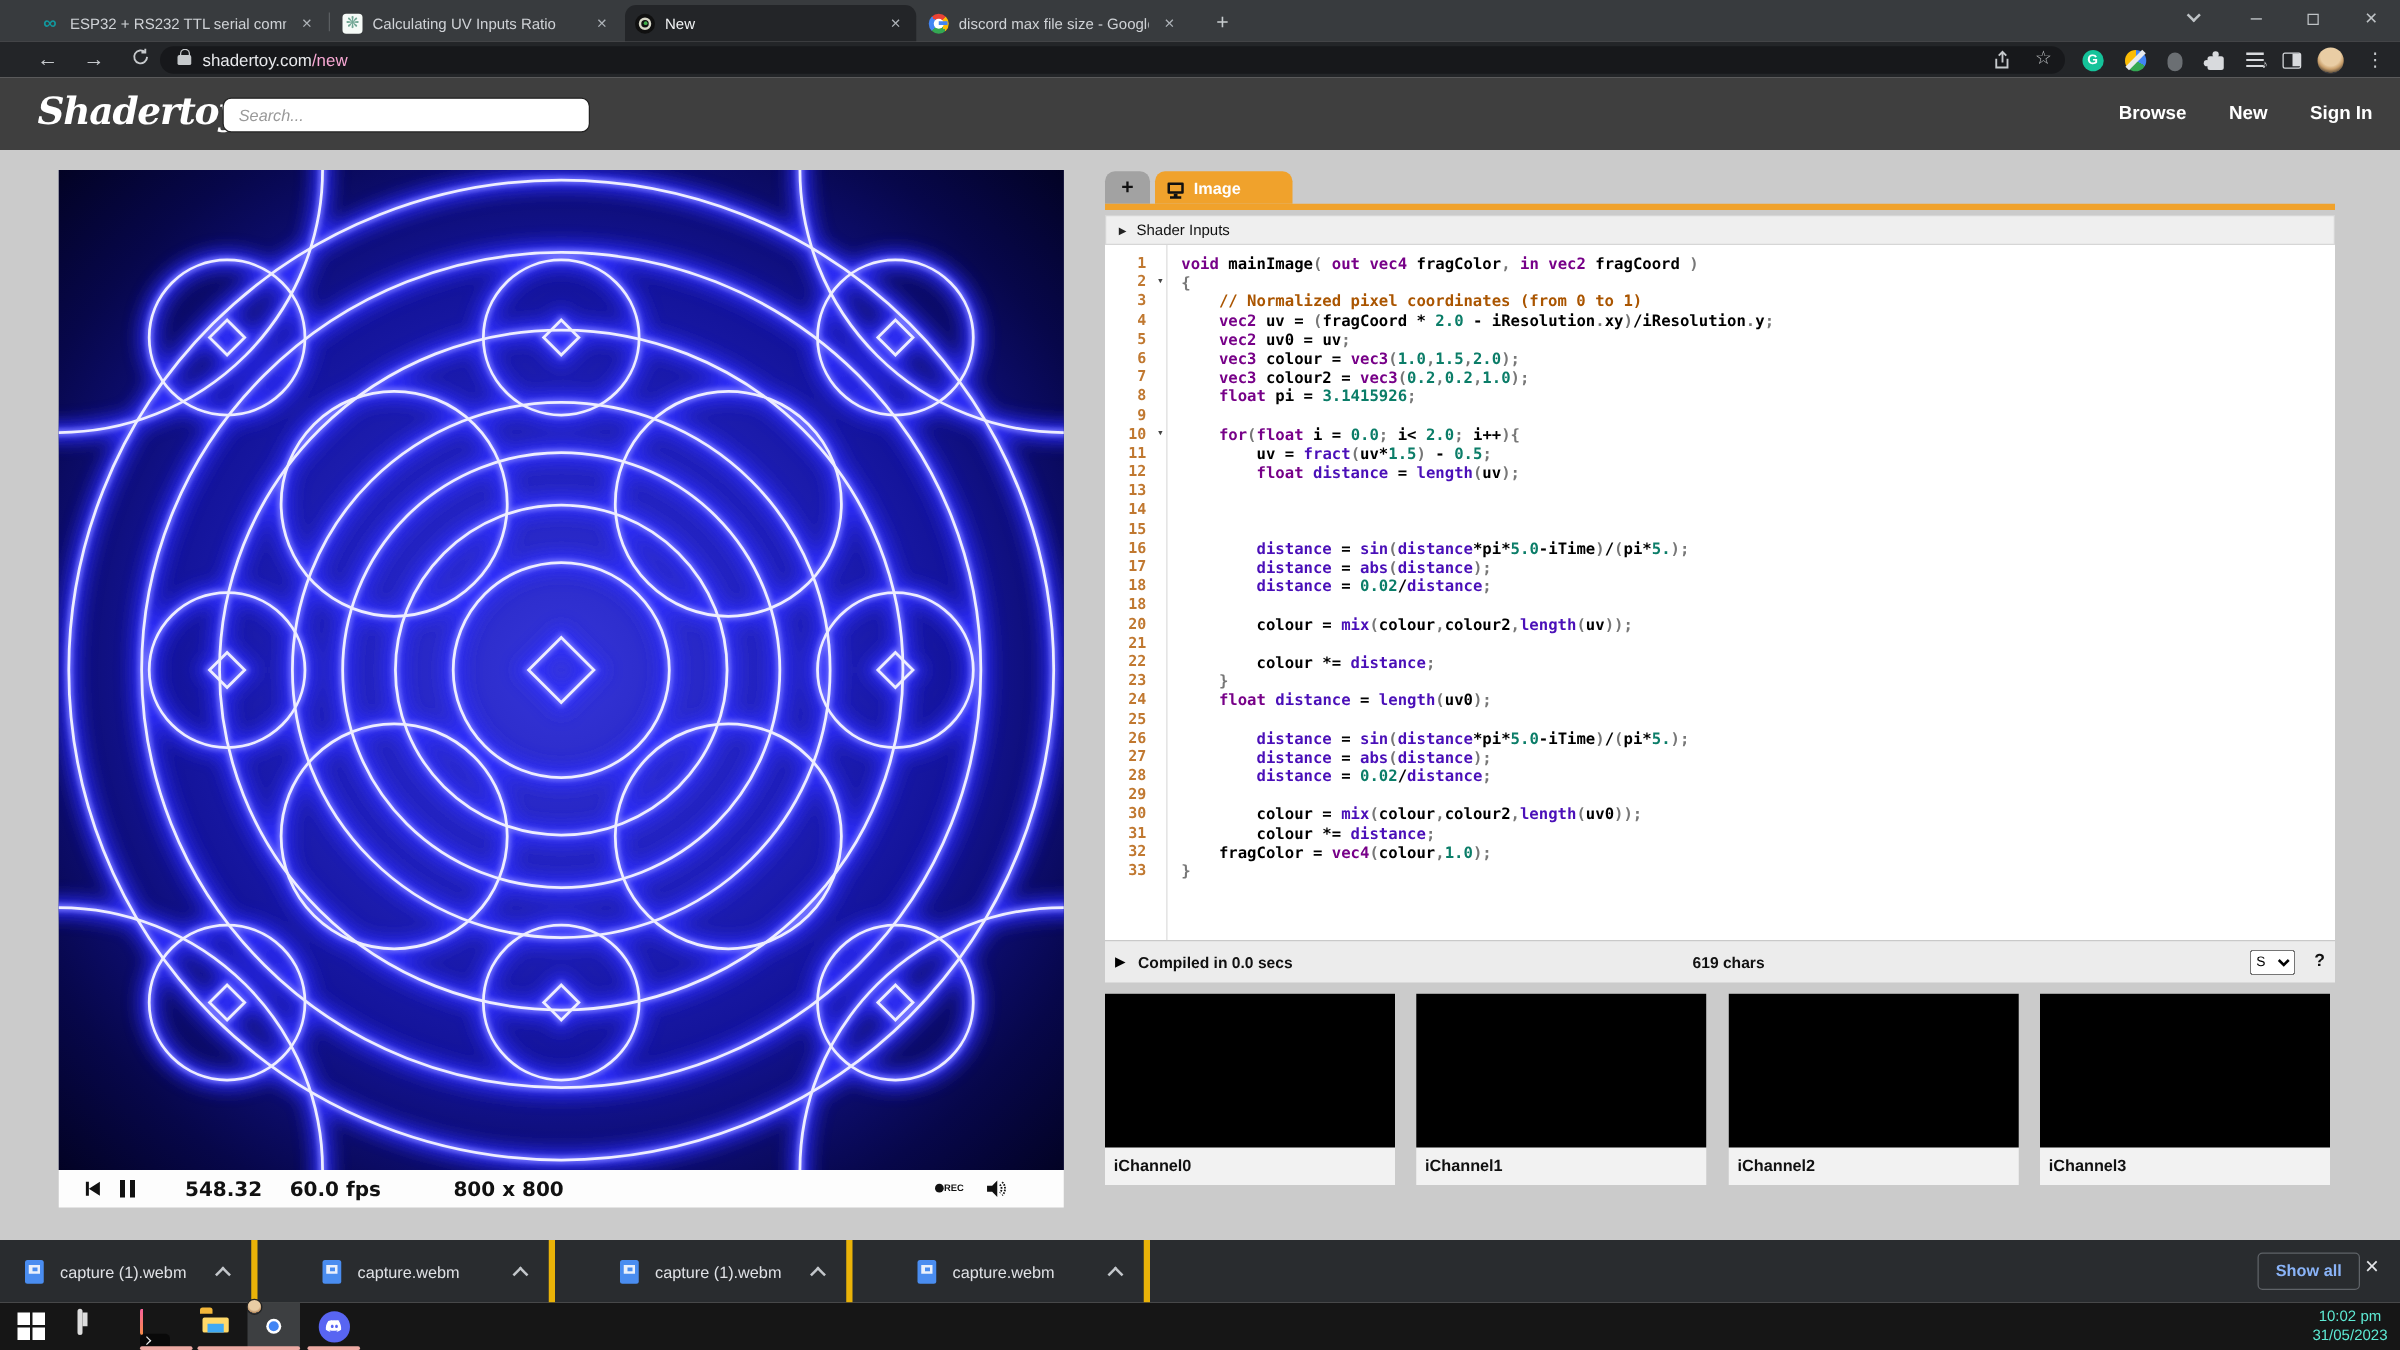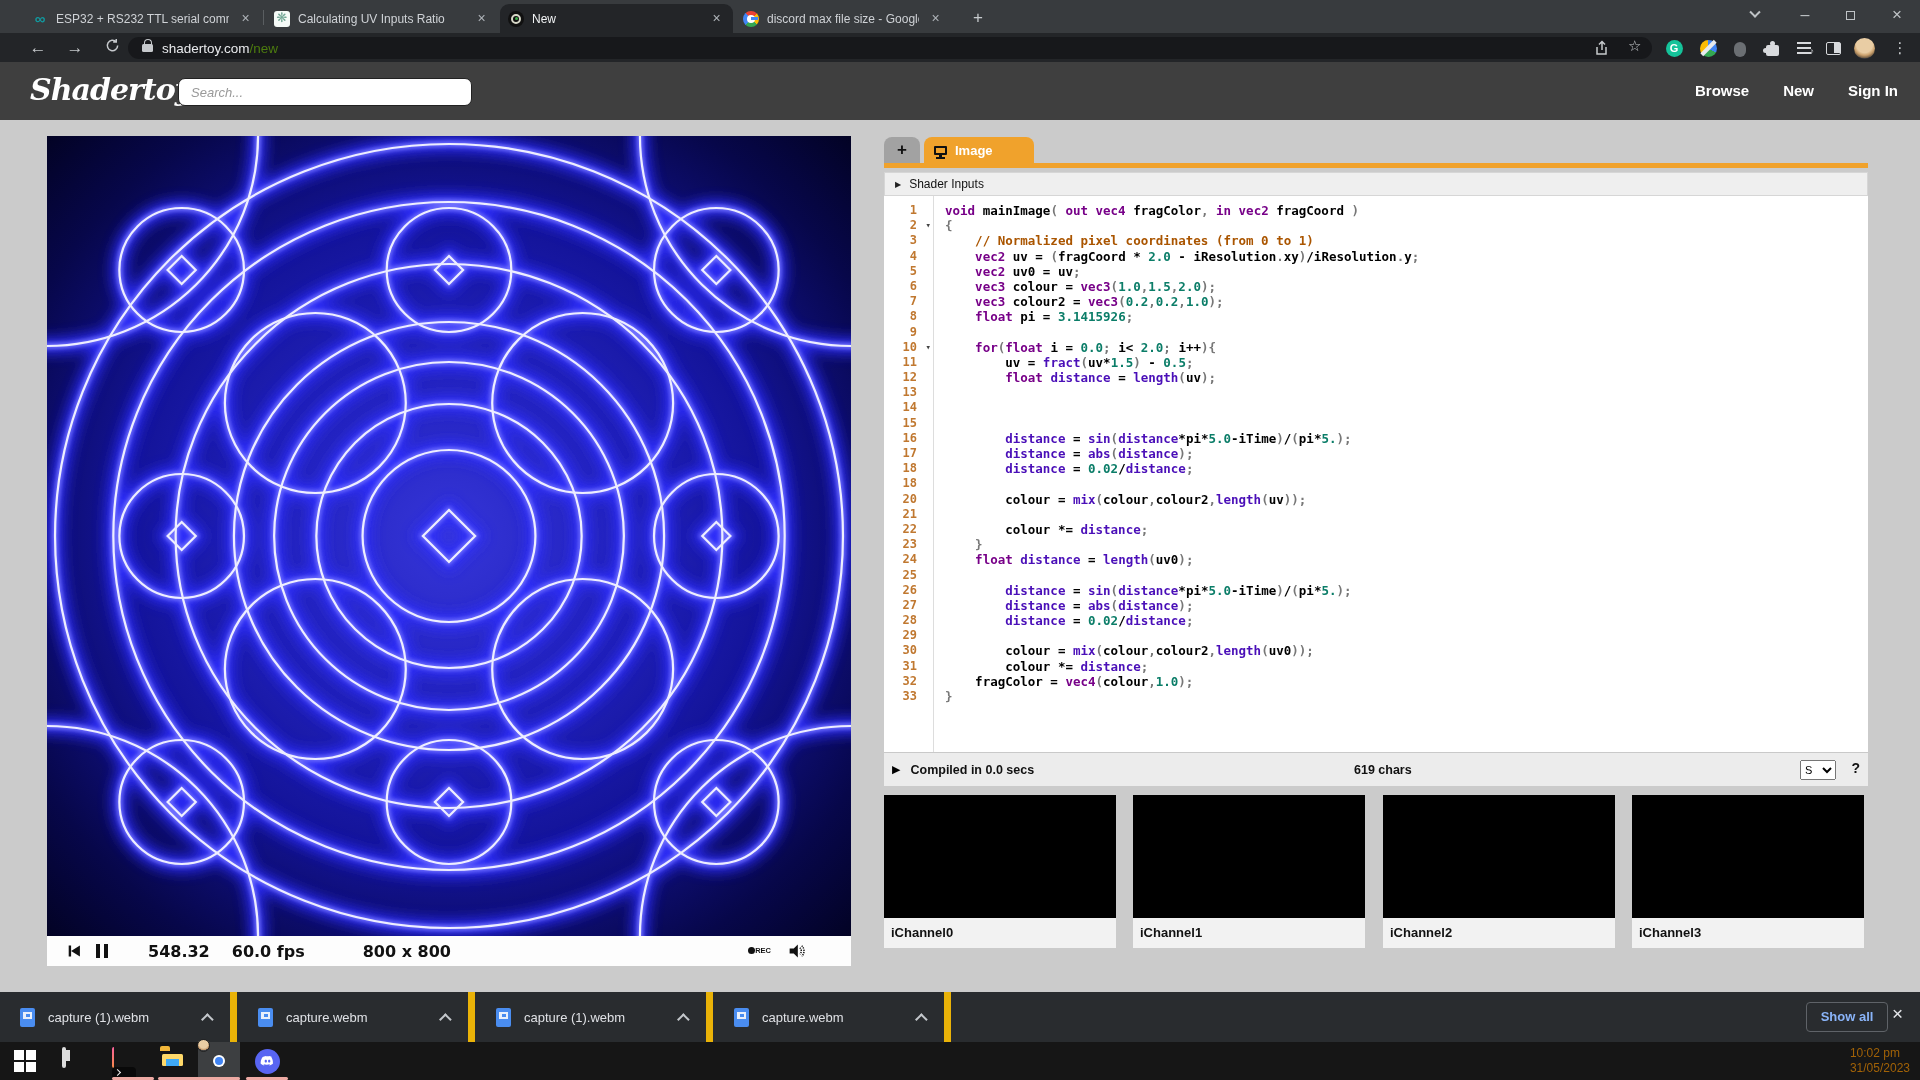--- a/index.html
+++ b/index.html
@@ -32,21 +32,21 @@
   .wc-max i { display:block; width:9px; height:9px; border:1.5px solid #bfc3c6; }
 
   
   .toolbar { position:absolute; left:0; top:33px; width:1920px; height:29px; background:#232528; }
   .navic { position:absolute; top:3px; width:24px; height:24px; color:#c6c9cc; font-size:17px; line-height:24px; text-align:center; }
   .omnibox { position:absolute; left:128px; top:4px; width:1524px; height:22px; background:#17181b; border-radius:11px;
              display:flex; align-items:center; color:#e9eaed; font-size:13.5px; }
   .lock { margin-left:14px; margin-right:9px; position:relative; width:11px; height:10px; }
   .lock i { position:absolute; left:1.5px; top:-4px; width:8px; height:8px; border:1.5px solid #c6c9cc; border-radius:4px 4px 0 0; border-bottom:none;}
   .lock b { position:absolute; left:0; top:1px; width:11px; height:8px; background:#c6c9cc; border-radius:1.5px; }
-  .url-path { color:#4d7c0f; }
+  .url-path { color:#f9a8d4; }
   .pill-ic { position:absolute; top:3px; width:17px; height:17px; }
   .extic { position:absolute; top:3px; width:24px; height:24px; display:flex; align-items:center; justify-content:center; }
   .circ { width:17px; height:17px; border-radius:50%; position:relative; }
   .gram { background:#15c39a; color:#fff; font-size:11px; font-weight:bold; text-align:center; line-height:17px; }
   .docsoff { background:conic-gradient(#4285f4 0 33%,#34a853 0 66%,#fbbc05 0 100%); }
   .docsoff i { position:absolute; left:-1px; top:6px; width:19px; height:4px; background:#e8eaed; transform:rotate(-45deg); }
   .bugic { width:12px; height:15px; background:#6b6f73; border-radius:6px; position:relative; top:1px; }
   .puzz { width:13px; height:11px; background:#d8dadd; border-radius:2px; position:relative; margin-top:4px; }
   .puzz i { position:absolute; left:4px; top:-4px; width:5px; height:5px; background:#d8dadd; border-radius:50%; }
   .puzz b { position:absolute; left:-3px; top:3px; width:5px; height:5px; background:#d8dadd; border-radius:50%; }
@@ -114,21 +114,21 @@
   .ed-fontsel { position:absolute; right:32px; top:7px; width:36px; height:20px; font-size:11px; }
   .ed-help { position:absolute; right:8px; top:7px; font-weight:bold; font-size:14px; }
 
   
   .channel { position:absolute; top:795px; width:232px; height:153px; background:#f2f2f2; }
   .ch-img { width:232px; height:123px; background:#000; }
   .ch-lbl { height:30px; line-height:30px; padding-left:7px; font-size:13px; font-weight:600; color:#111; }
 
   
   .dlbar { position:absolute; left:0; top:992px; width:1920px; height:50px; background:#292c2f; }
-  .dl-item { position:absolute; top:0; width:237px; height:50px; display:flex; align-items:center; border-right:7px solid #eab308; }
+  .dl-item { position:absolute; top:0; width:206px; height:50px; display:flex; align-items:center; border-right:5px solid #eab308; }
   .dl-fic { margin-left:20px; width:15px; height:19px; background:#4a8df0; border-radius:2px; position:relative; }
   .dl-fic i { position:absolute; left:3px; top:4px; width:9px; height:7px; background:#e9f0fb; }
   .dl-fic b { position:absolute; left:5.5px; top:6px; width:4px; height:3px; background:#4a8df0; }
   .dl-name { margin-left:13px; color:#dfe1e5; font-size:13px; flex:1; white-space:nowrap; overflow:hidden; }
   .dl-chev { margin-right:16px; width:9px; height:9px; border-left:2px solid #c3c7cb; border-top:2px solid #c3c7cb;
              transform:rotate(45deg) translate(0,3px); }
   .dl-showall { position:absolute; left:1806px; top:10px; width:82px; height:30px; border:1px solid #5f6368; border-radius:4px;
                 color:#8ab4f8; font-weight:bold; font-size:13px; text-align:center; line-height:28px; }
   .dl-close { position:absolute; left:1892px; top:11px; color:#e4e6e9; font-size:19px; }
 
@@ -148,21 +148,21 @@
   .folder .bk { position:absolute; inset:0; background:#f3b73a; border-radius:2px; }
   .folder .tb { position:absolute; left:0; top:-3px; width:10px; height:5px; background:#f3b73a; border-radius:2px 2px 0 0; }
   .folder .fr { position:absolute; left:2px; top:5px; width:21px; height:12px; background:#ffd969; border-radius:1.5px; }
   .folder .bl { position:absolute; left:6px; top:10px; width:13px; height:7px; background:#3fa9f5; }
   .chromeic { width:24px; height:24px; border-radius:50%; background:conic-gradient(from -50deg,#ea4335 0 33%,#4285f4 0 34%,#fbbc05 34% 66%,#34a853 0 100%); position:relative; }
   .chromeic .wr { position:absolute; left:6px; top:6px; width:12px; height:12px; background:#fff; border-radius:50%; }
   .chromeic .bc { position:absolute; left:8px; top:8px; width:8px; height:8px; background:#4285f4; border-radius:50%; }
   .chromeic .badge { position:absolute; right:-3px; bottom:-3px; width:13px; height:13px; border-radius:50%;
                      background:radial-gradient(circle at 50% 35%, #e9cda4 0 48%, #b98c5f 70%, #444 71%); border:1px solid #222; }
   .discord { width:25px; height:25px; border-radius:50%; background:#5865f2; display:flex; align-items:center; justify-content:center; }
-  .clock { position:absolute; right:10px; top:4px; text-align:left; color:#a16207; font-size:12px; line-height:15px; }
+  .clock { position:absolute; right:10px; top:4px; text-align:center; color:#5eead4; font-size:12px; line-height:15px; }
 </style>
 </head>
 <body>
 
 <div id="screen">
 
   <div class="tabstrip">
     <div class="tab" style="left:24px;width:238px;">
       <span class="fav fav-arduino">∞</span>
       <span class="title">ESP32 + RS232 TTL serial commu</span>

